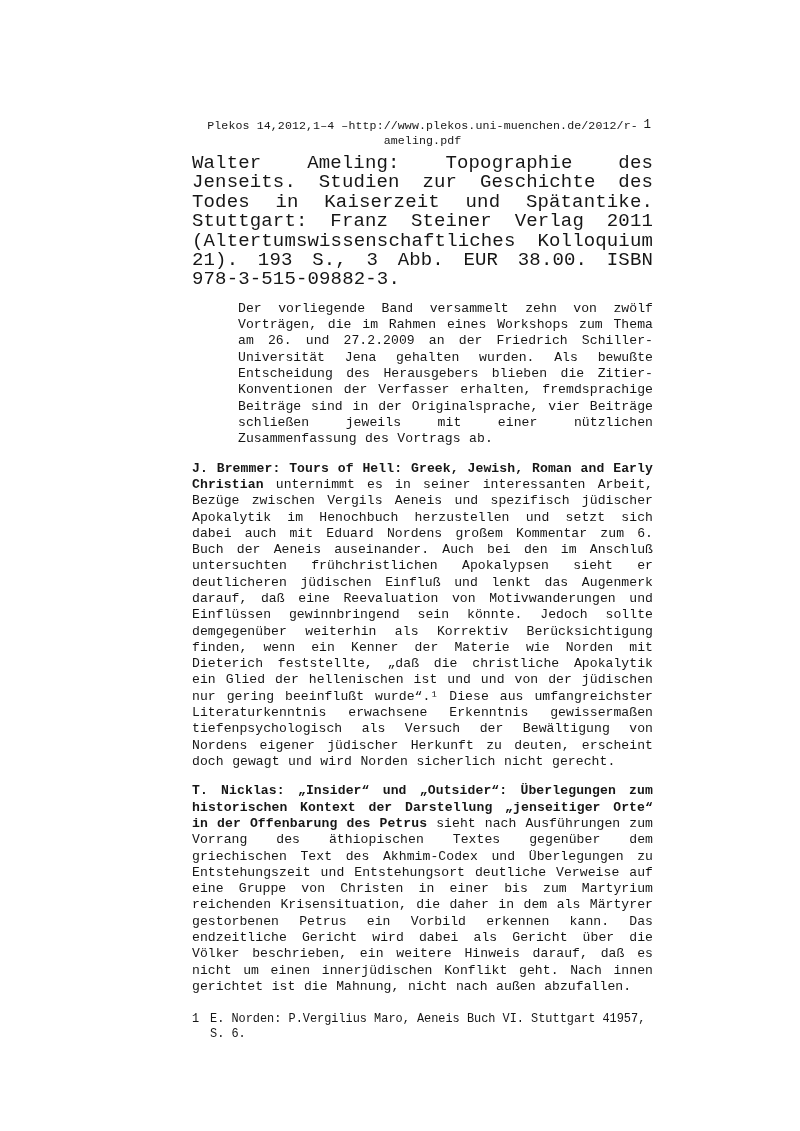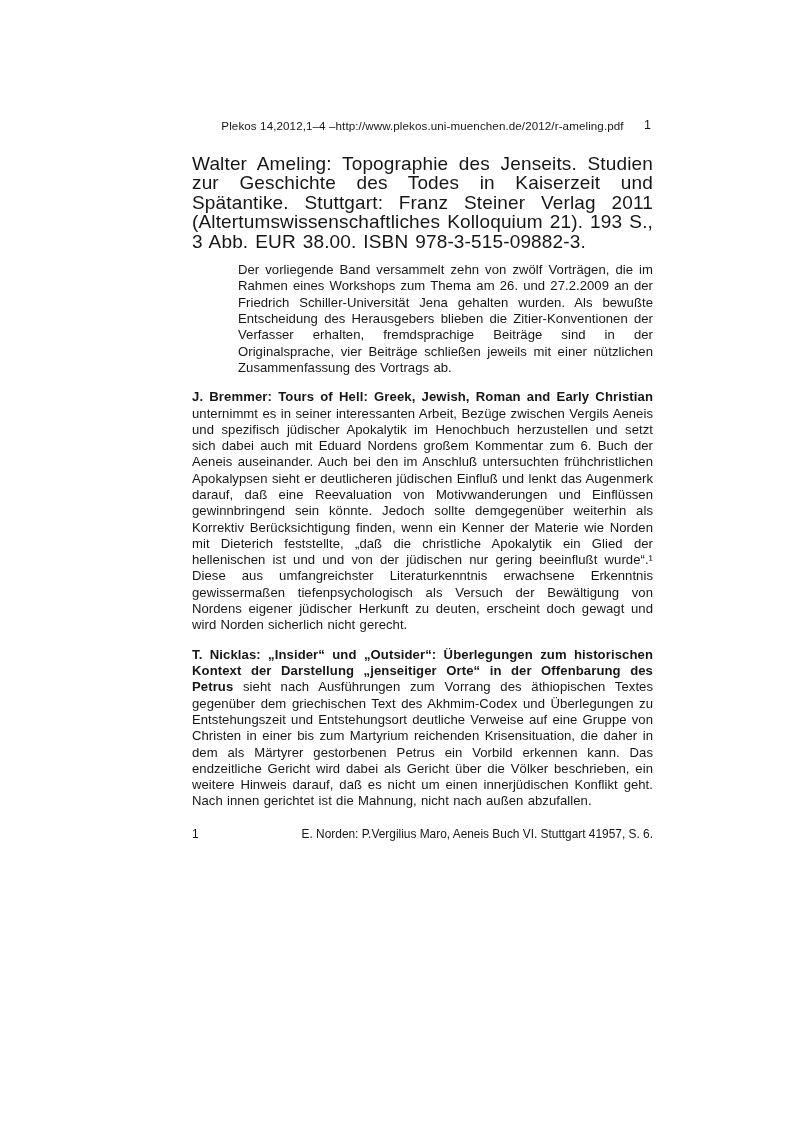--- a/index.html
+++ b/index.html
@@ -5,21 +5,21 @@
   html, body {
     margin: 0;
     padding: 0;
     background: #ffffff;
   }
   .page {
     position: relative;
     width: 800px;
     height: 1131px;
     background: #ffffff;
-    font-family: Liberation Sans, sans-serif;
+    font-family: Liberation Mono, monospace;
     color: #161616;
     overflow: hidden;
   }
   .content {
     position: absolute;
     left: 192px;
     top: 118px;
     width: 461px;
   }
   .running-head {
@@ -69,21 +69,20 @@
     font-size: 11.9px;
     line-height: 14.5px;
     display: flex;
   }
   .footnote .fn-marker {
     flex: 0 0 auto;
     width: 18px;
   }
   .footnote .fn-text {
     flex: 1 1 auto;
-    text-align: right;
   }
 </style>
 </head>
 <body>
 
 <div class="page">
   <div class="content">
 
     <div class="running-head">
       <span class="head-text">Plekos 14,2012,1–4 –http://www.plekos.uni-muenchen.de/2012/r-ameling.pdf</span>

